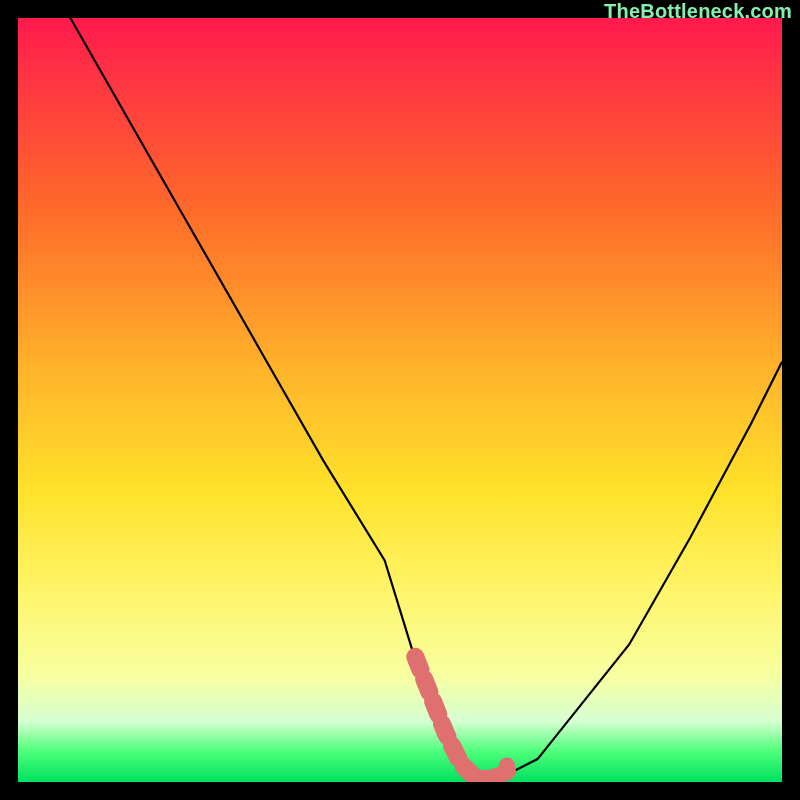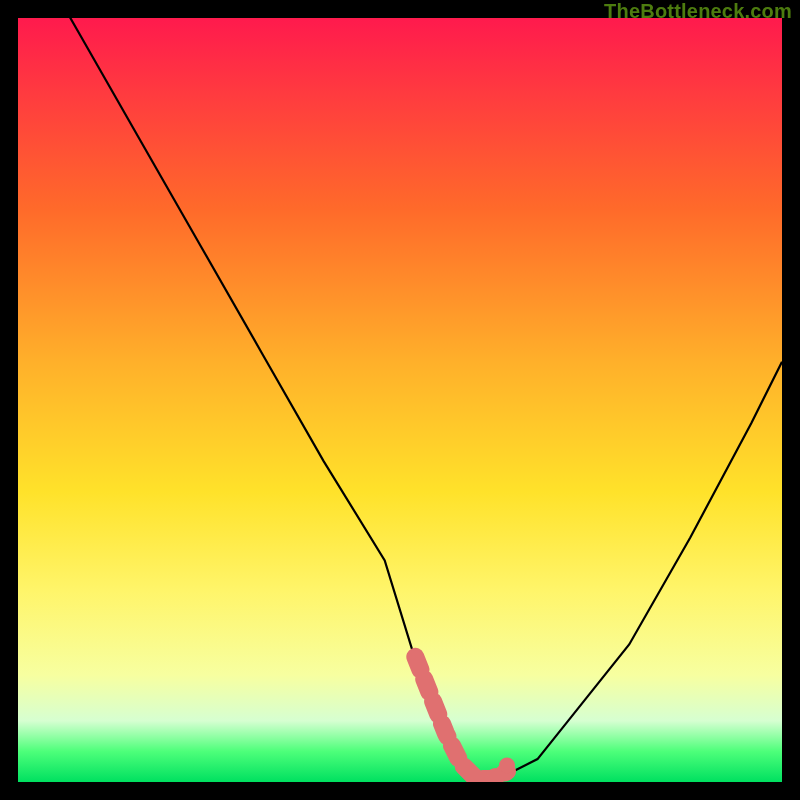--- a/index.html
+++ b/index.html
@@ -44,21 +44,21 @@
     width: 764px;
     height: 764px;
   }
   .watermark {
     position: absolute;
     top: 0;
     right: 8px;
     font-family: Arial, Helvetica, sans-serif;
     font-size: 20px;
     font-weight: bold;
-    color: #4d7c0f;
+    color: #86efac;
     letter-spacing: 0.2px;
     user-select: none;
   }
 </style>
 </head>
 <body>
 
 <div class="frame">
   <div class="plot"></div>
 

